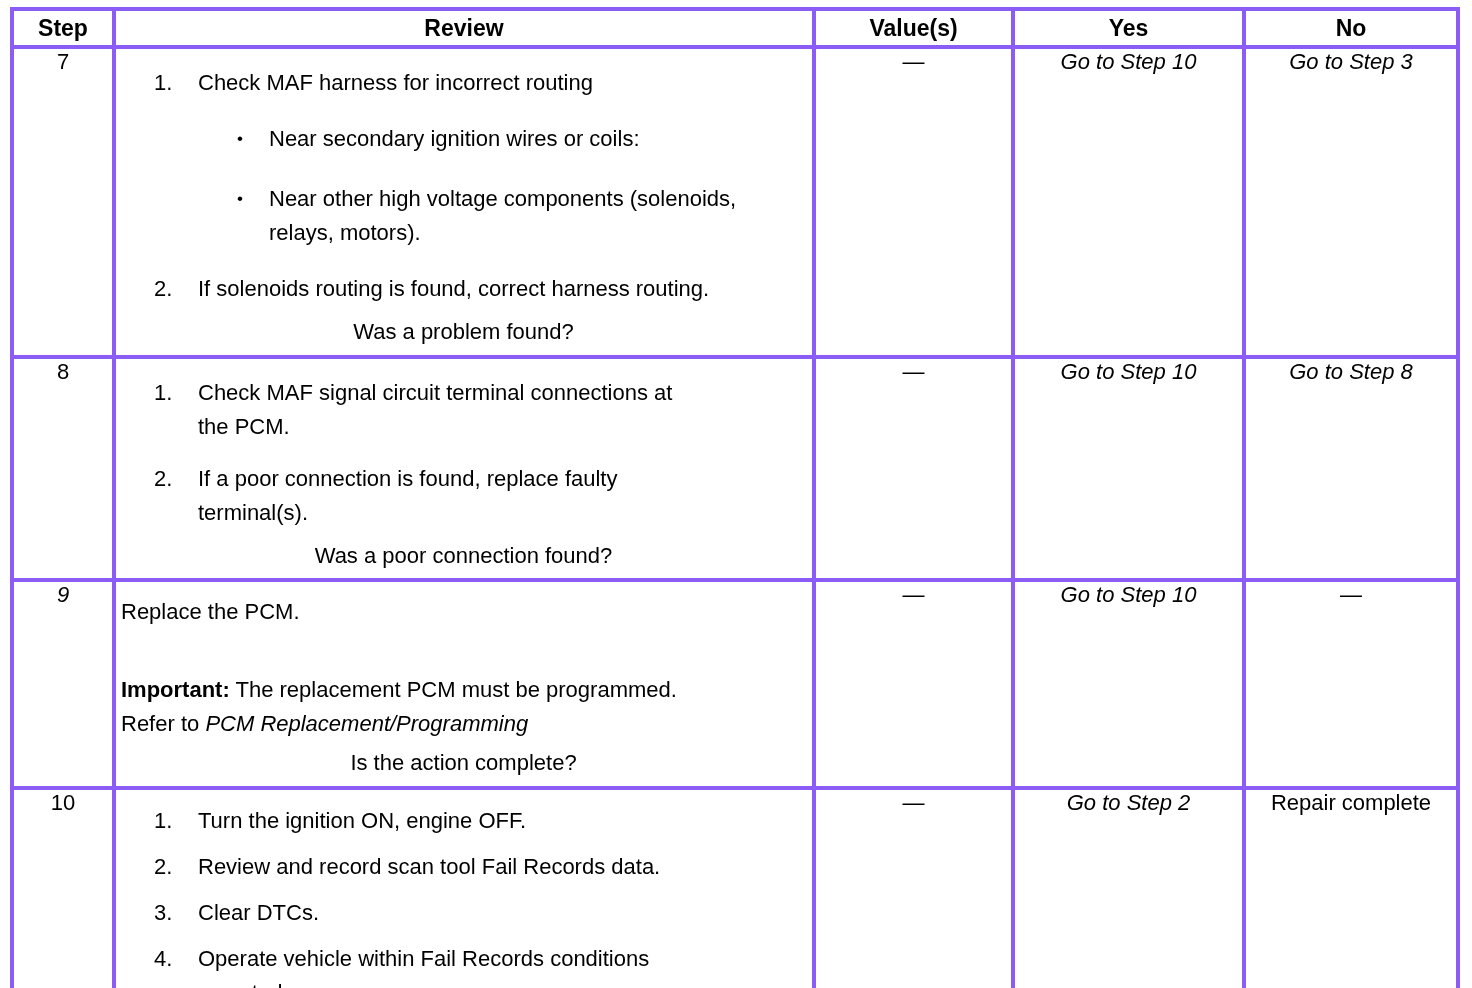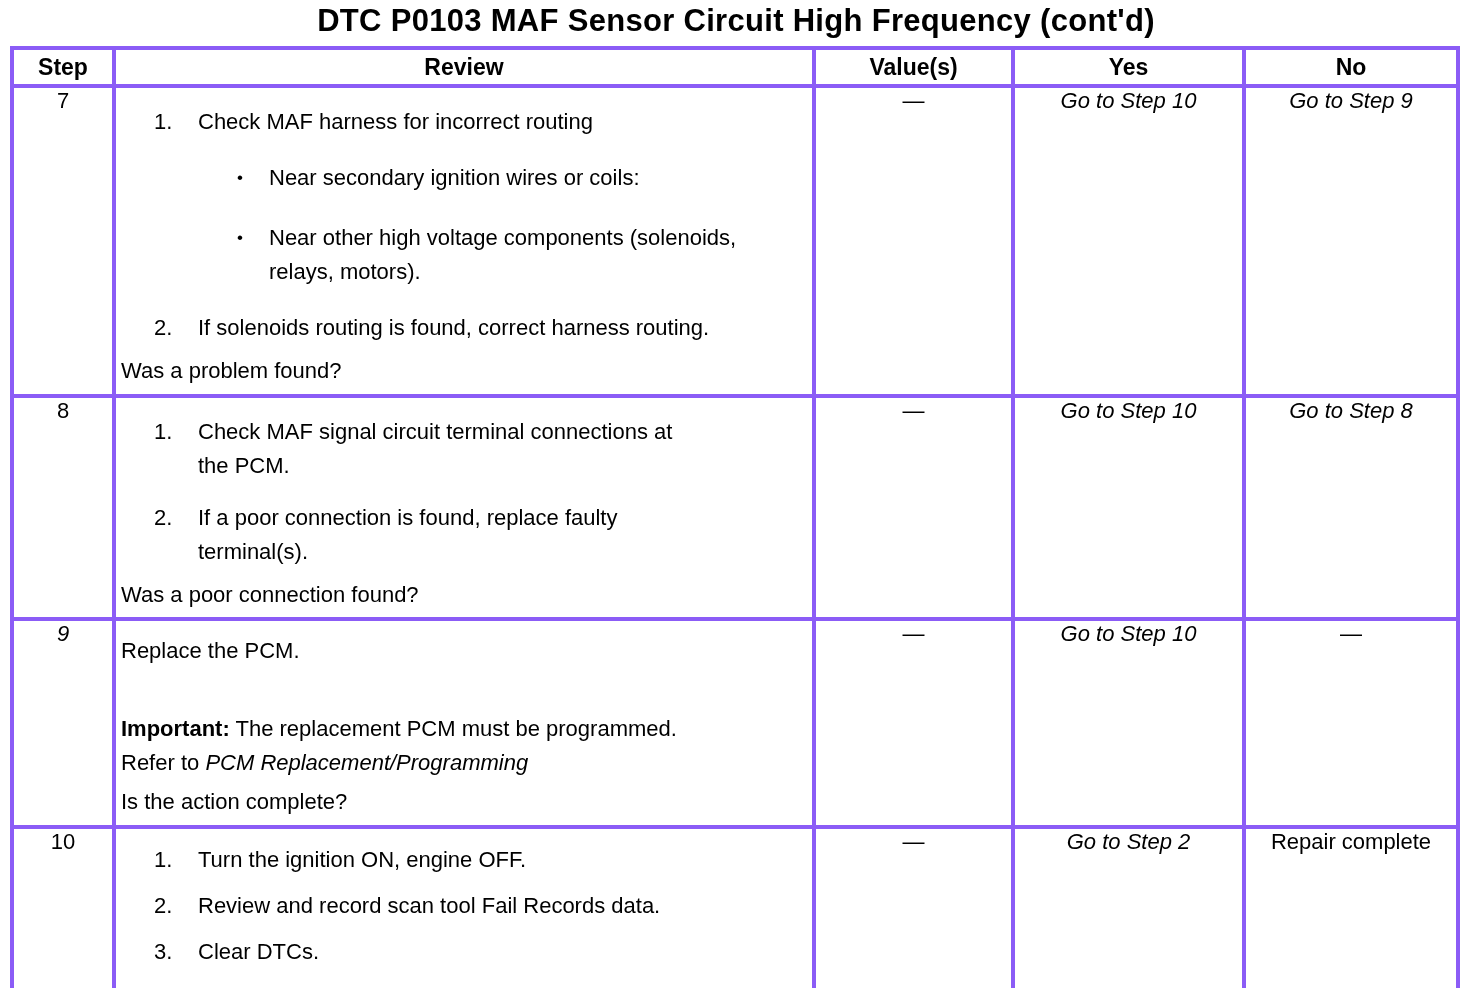--- a/index.html
+++ b/index.html
@@ -72,21 +72,21 @@
   .bullet-dot {
     flex: none;
     width: 32px;
     font-size: 17px;
     line-height: 34px;
   }
   .bullet-text { white-space: pre-line; }
   .para { margin: 5px 0; white-space: pre-line; }
   .para-bold-lead { font-weight: bold; }
   .para-italic-ref { font-style: italic; }
-  .question { margin-top: auto; padding-bottom: 1px; }
+  .question { margin-top: auto; padding-bottom: 1px; text-align: center; }
   .value-cell {
     text-align: center;
     vertical-align: middle;
     font-size: 23px;
   }
   .goto-cell {
     text-align: center;
     vertical-align: bottom;
     font-style: italic;
     font-size: 23px;
@@ -105,21 +105,20 @@
     font-style: normal;
     font-size: 23px;
     padding-bottom: 8px;
   }
 </style>
 </head>
 <body>
 
 <div class="page">
 
-  <div class="page-title">DTC P0103 MAF Sensor Circuit High Frequency (cont'd)</div>
 
   <table class="dtc">
     <colgroup>
       <col style="width:102px">
       <col style="width:700px">
       <col style="width:199px">
       <col style="width:231px">
       <col style="width:214px">
     </colgroup>
 
@@ -151,21 +150,21 @@
           </div>
           <div class="item">
             <span class="item-num">2.</span>
             <span class="item-text">If solenoids routing is found, correct harness routing.</span>
           </div>
           <div class="question">Was a problem found?</div>
         </div>
       </td>
       <td class="value-cell">—</td>
       <td class="goto-cell">Go to Step 10</td>
-      <td class="goto-cell">Go to Step 9</td>
+      <td class="goto-cell">Go to Step 3</td>
     </tr>
 
     <tr class="r8" style="height:210px;">
       <td class="step-cell">8</td>
       <td class="action-cell">
         <div class="action-flex">
           <div class="item">
             <span class="item-num">1.</span>
             <span class="item-text">Check MAF signal circuit terminal connections at
 the PCM.</span>

